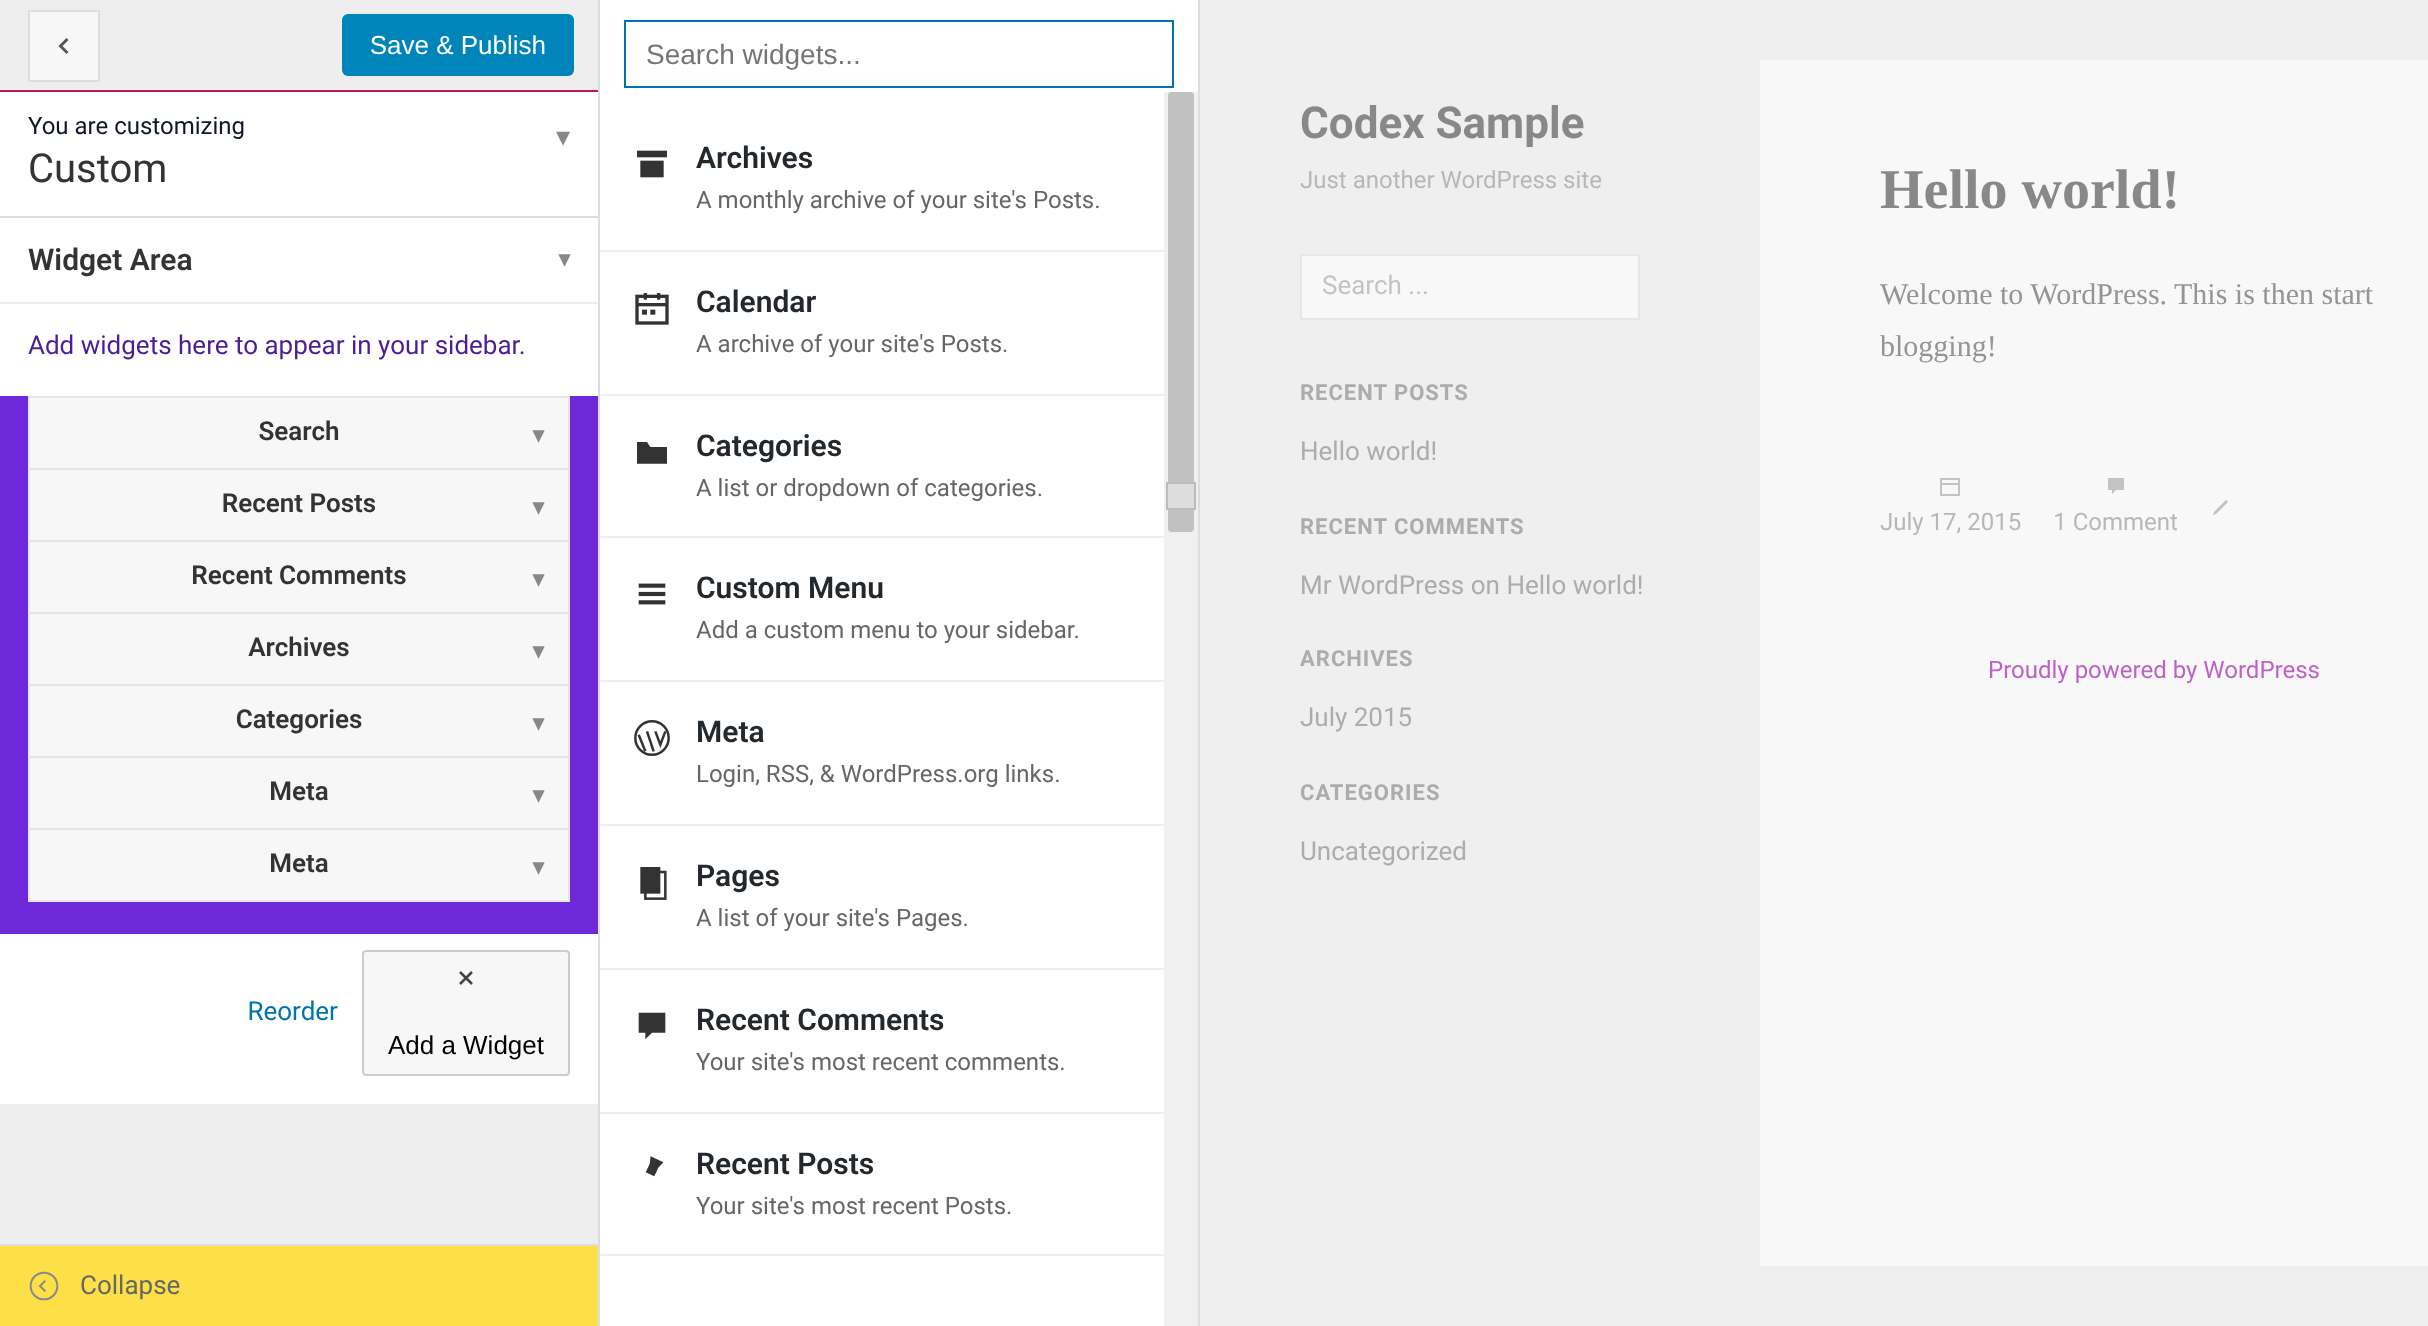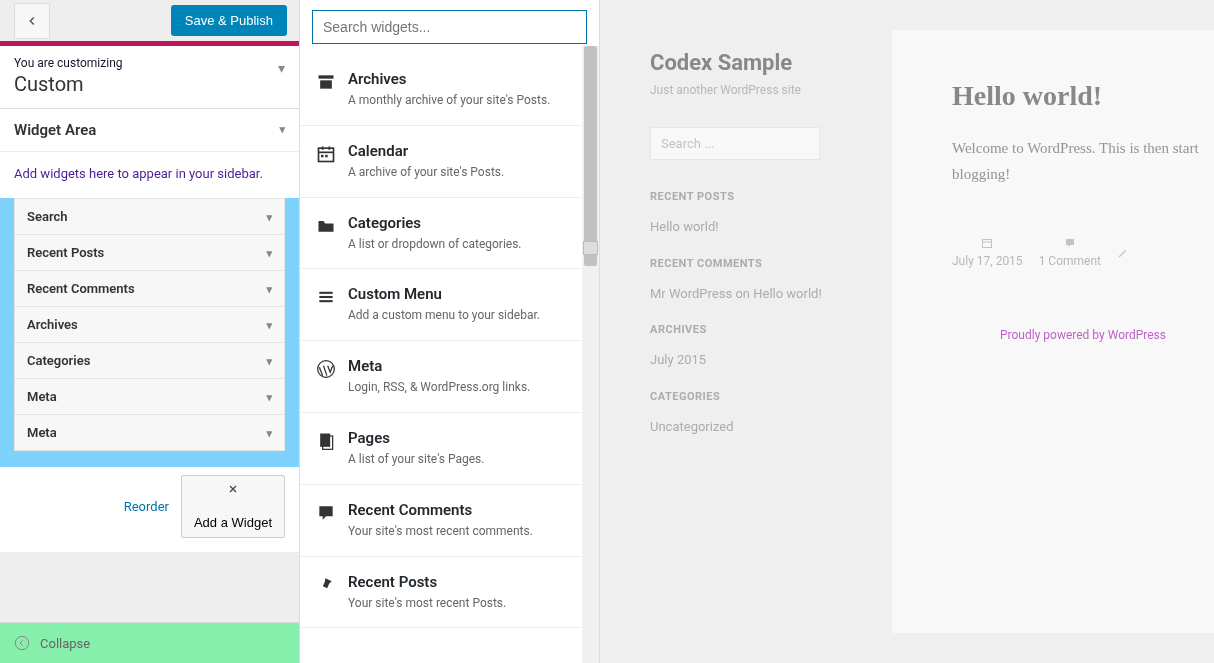--- a/index.html
+++ b/index.html
@@ -1,62 +1,62 @@
 <!DOCTYPE html>
 <html><head>
   <meta charset="utf-8">
   <style>
     * { margin: 0; padding: 0; box-sizing: border-box; }
     body { font-family: -apple-system, BlinkMacSystemFont, "Segoe UI", Roboto, "Open Sans", sans-serif; font-size: 14px; color: #444; background: #eee; width: 1214px; height: 663px; overflow: hidden; display: flex; }
     
     
     .customizer-panel { width: 300px; background: #eee; display: flex; flex-direction: column; border-right: 1px solid #ddd; }
-    .header-bar { height: 46px; background: #eee; display: flex; align-items: center; padding: 0 12px; border-bottom: 5px solid #be185d; }
+    .header-bar { height: 46px; background: #eee; display: flex; align-items: center; padding: 0 12px; border-bottom: 1px solid #be185d; }
     .back-btn { width: 36px; height: 36px; display: flex; align-items: center; justify-content: center; cursor: pointer; border: 1px solid #ddd; background: #f7f7f7; margin-left: 2px; }
     .save-btn { margin-left: auto; background: #0085ba; color: #fff; border: none; padding: 8px 14px; font-size: 13px; border-radius: 3px; cursor: pointer; }
     
     .breadcrumb { background: #fff; padding: 10px 14px 12px; border-bottom: 1px solid #ddd; position: relative; }
     .breadcrumb-label { font-size: 12px; color: #0f172a; }
     .breadcrumb-title { font-size: 20px; font-weight: normal; color: #333; margin-top: 2px; }
     .breadcrumb-caret { position: absolute; right: 14px; top: 14px; color: #888; }
     
     .section-header { background: #fff; padding: 12px 14px; border-bottom: 1px solid #eee; font-size: 15px; font-weight: 600; color: #333; position: relative; }
     .section-header .caret { position: absolute; right: 14px; top: 14px; color: #888; font-size: 11px; }
     
     .description { background: #fff; padding: 12px 14px 14px; color: #4c1d95; font-size: 13px; line-height: 1.5; }
     
-    .widget-list { background: #7dd3fc; padding: 0 14px 16px; }
+    .widget-list { background: #6d28d9; padding: 0 14px 16px; text-align: center; }
     .widget-item { background: #f7f7f7; border: 1px solid #e5e5e5; padding: 10px 12px; margin-bottom: 0; font-size: 13px; font-weight: 600; color: #333; position: relative; cursor: pointer; }
     .widget-item + .widget-item { border-top: none; }
     .widget-item .caret { position: absolute; right: 12px; top: 12px; color: #888; font-size: 11px; }
     
     .widget-actions { background: #fff; padding: 8px 14px 14px; display: flex; align-items: center; justify-content: flex-end; gap: 12px; }
     .reorder-link { color: #0073aa; font-size: 13px; cursor: pointer; }
     .add-widget-btn { background: #f7f7f7; border: 1px solid #ccc; padding: 7px 12px; font-size: 13px; cursor: pointer; display: flex; align-items: center; gap: 20px; border-radius: 2px; flex-direction: column; }
     
     .customizer-panel .spacer { flex: 1; background: #eee; }
-    .collapse-bar { background: #86efac; padding: 12px 14px; display: flex; align-items: center; gap: 10px; color: #666; font-size: 13px; cursor: pointer; border-top: 1px solid #ddd; }
+    .collapse-bar { background: #fde047; padding: 12px 14px; display: flex; align-items: center; gap: 10px; color: #666; font-size: 13px; cursor: pointer; border-top: 1px solid #ddd; }
     
     
     .widget-picker { width: 300px; background: #fff; border-right: 1px solid #ddd; display: flex; flex-direction: column; position: relative; }
     .search-wrap { padding: 10px 12px; }
     .search-input { width: 100%; padding: 8px 10px; border: 1px solid #0073aa; font-size: 14px; color: #888; outline: none; }
     .available-list { flex: 1; overflow-y: auto; }
     .avail-item { display: flex; padding: 16px 16px; border-bottom: 1px solid #eee; cursor: pointer; }
     .avail-icon { width: 32px; flex-shrink: 0; display: flex; align-items: flex-start; padding-top: 2px; }
     .avail-text { flex: 1; }
     .avail-title { font-size: 15px; font-weight: 600; color: #23282d; margin-bottom: 4px; }
     .avail-desc { font-size: 12px; color: #666; line-height: 1.4; }
     
     .picker-scroll { position: absolute; right: 0; top: 46px; bottom: 0; width: 17px; background: #f0f0f0; }
     .picker-scroll-thumb { position: absolute; left: 2px; right: 2px; top: 0; height: 220px; background: #c1c1c1; border-radius: 2px; }
     .picker-scroll-track-mark { position: absolute; left: 1px; right: 1px; top: 195px; height: 14px; background: #ddd; border: 1px solid #bbb; }
     
     
-    .preview { flex: 1; background: #e8e8e8; display: flex; overflow: hidden; position: relative; gap: 12px; }
+    .preview { flex: 1; background: #e8e8e8; display: flex; overflow: hidden; position: relative; }
     .preview-overlay { position: absolute; inset: 0; background: rgba(255,255,255,0.3); pointer-events: none; }
     .preview-sidebar { width: 280px; padding: 50px 30px 20px 50px; color: #888; }
     .site-title { font-size: 22px; font-weight: 700; color: #555; margin-bottom: 8px; }
     .site-tagline { font-size: 12px; color: #999; margin-bottom: 30px; }
     .search-preview { width: 170px; padding: 8px 10px; border: 1px solid #ddd; background: #f5f5f5; font-size: 13px; color: #aaa; margin-bottom: 30px; }
     .preview-heading { font-size: 11px; font-weight: 700; color: #888; letter-spacing: 0.5px; margin-bottom: 14px; margin-top: 20px; }
     .preview-link { font-size: 13px; color: #888; margin-bottom: 10px; line-height: 1.5; }
     .preview-link a { color: #888; text-decoration: none; }
     
     .preview-main { flex: 1; background: #f5f5f5; padding: 50px 0 0 60px; margin: 30px 0 30px 0; }

